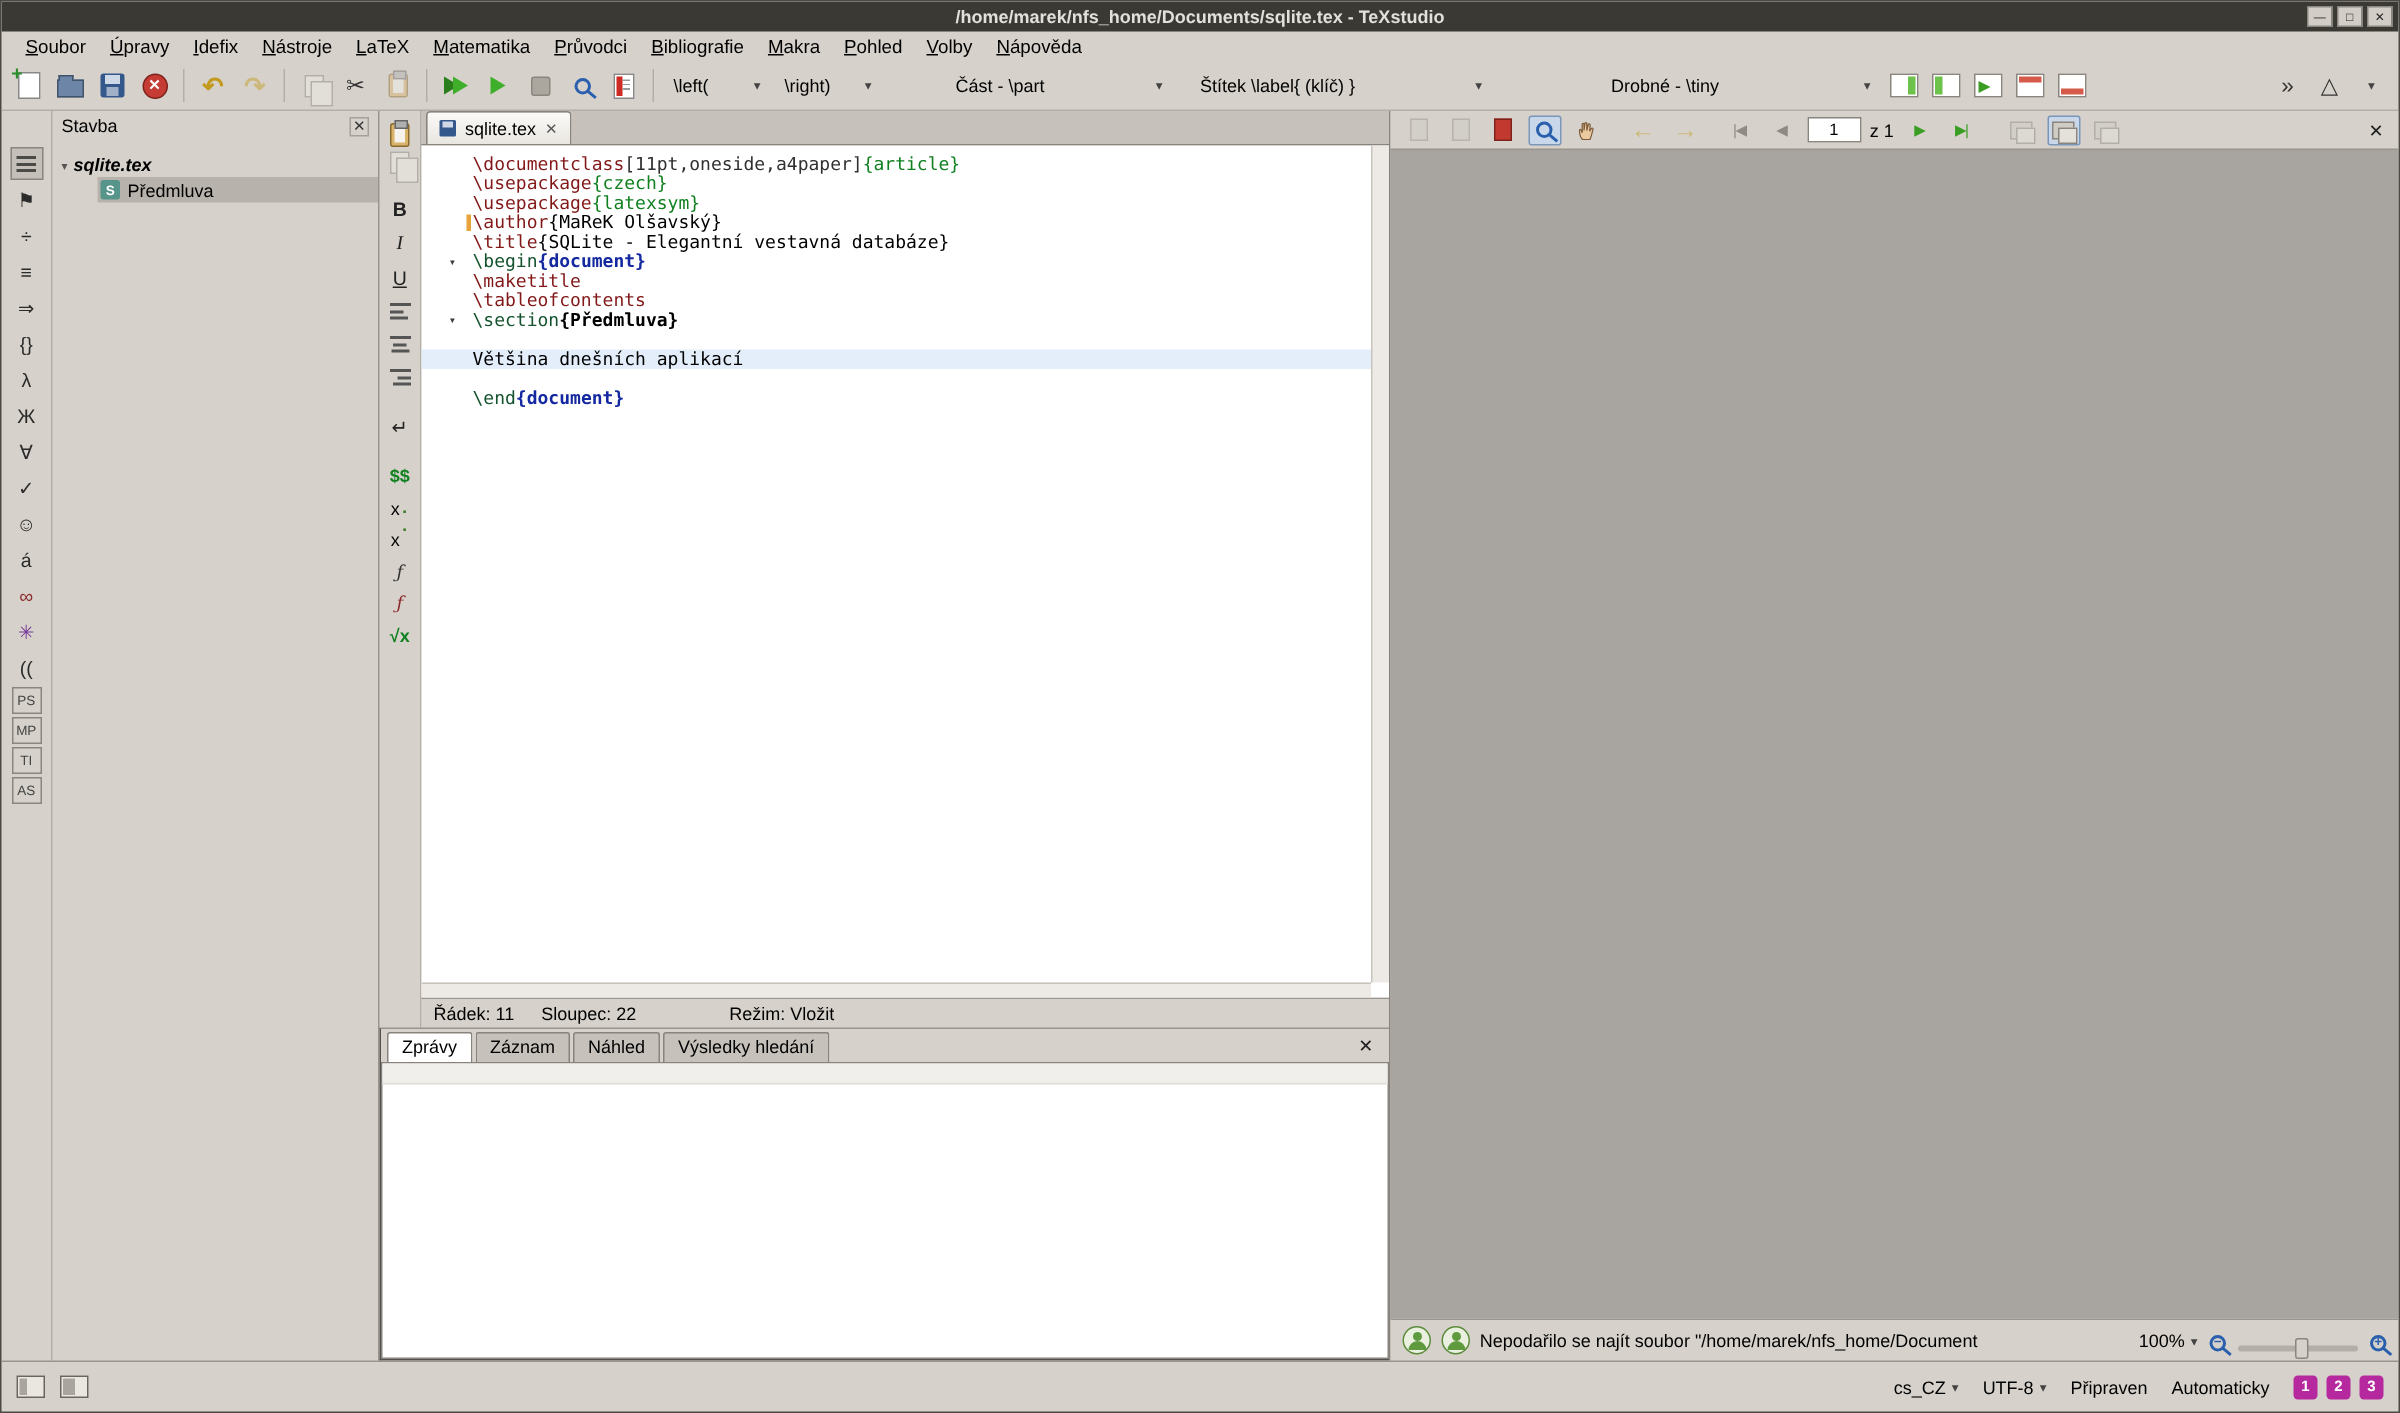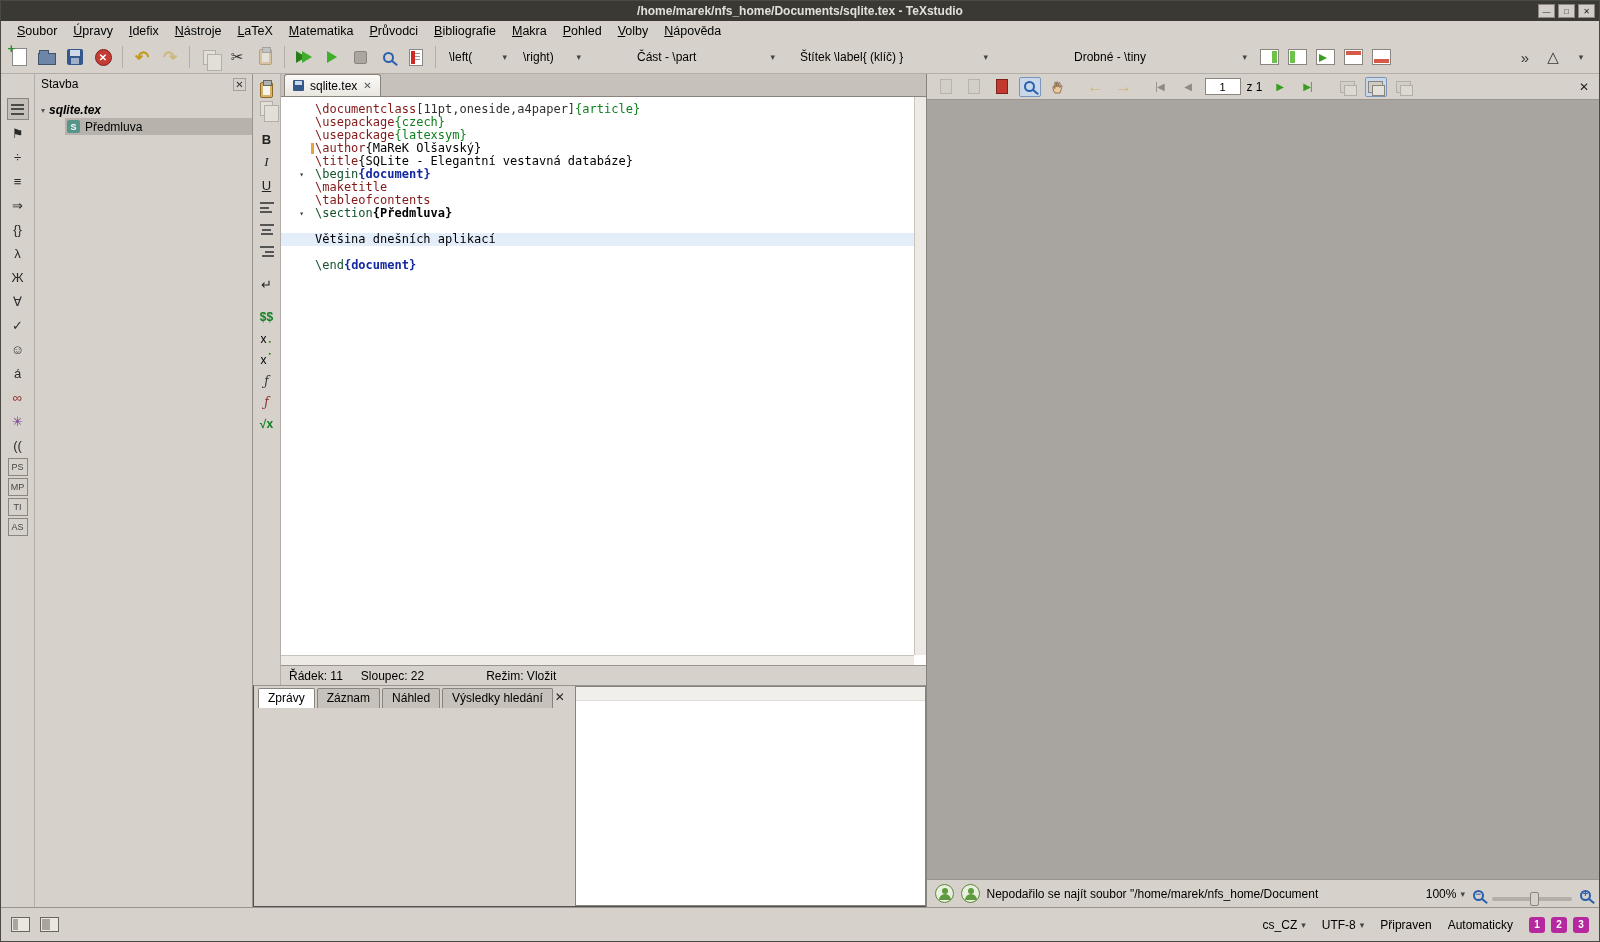--- a/index.html
+++ b/index.html
@@ -167,21 +167,21 @@
   .hscroll { position:absolute; left:0; right:12px; bottom:0; height:10px; background:#edeae5;
     border-top:1px solid #c8c4bd; }
 
   .editor-status { height:20px; background:#d6d2cb; border-top:1px solid #99958e;
     display:flex; align-items:center; font-size:12px; padding-left:8px; flex:0 0 auto; }
   .editor-status .col { margin-left:18px; }
   .editor-status .mode { margin-left:62px; }
 
   
   .messages { height:222px; flex:0 0 auto; border-top:1px solid #99958e; background:#d6d2cb;
-    display:flex; border-left:1px solid #55524d; border-bottom:1px solid #55524d; }
+    display:flex; flex-direction:column; border-left:1px solid #55524d; border-bottom:1px solid #55524d; }
   .msg-tabbar { height:22px; display:flex; align-items:flex-end; padding:2px 6px 0 4px; gap:2px; flex:0 0 auto; }
   .msg-tab { padding:2px 9px 3px 9px; font-size:12px; border:1px solid #88847d; border-bottom:none;
     background:#c6c2bb; border-radius:2px 2px 0 0; }
   .msg-tab.active { background:#fff; }
   .msg-close { margin-left:auto; font-size:12px; color:#222; padding:0 4px 4px 0; }
   .msg-body { flex:1; background:#fff; border:1px solid #88847d; margin:0; }
   .msg-body-headrow { height:14px; background:#f1efeb; border-bottom:1px solid #e0ddd7; }
 
   
   .pdf { flex:1; min-width:0; display:flex; flex-direction:column; }

